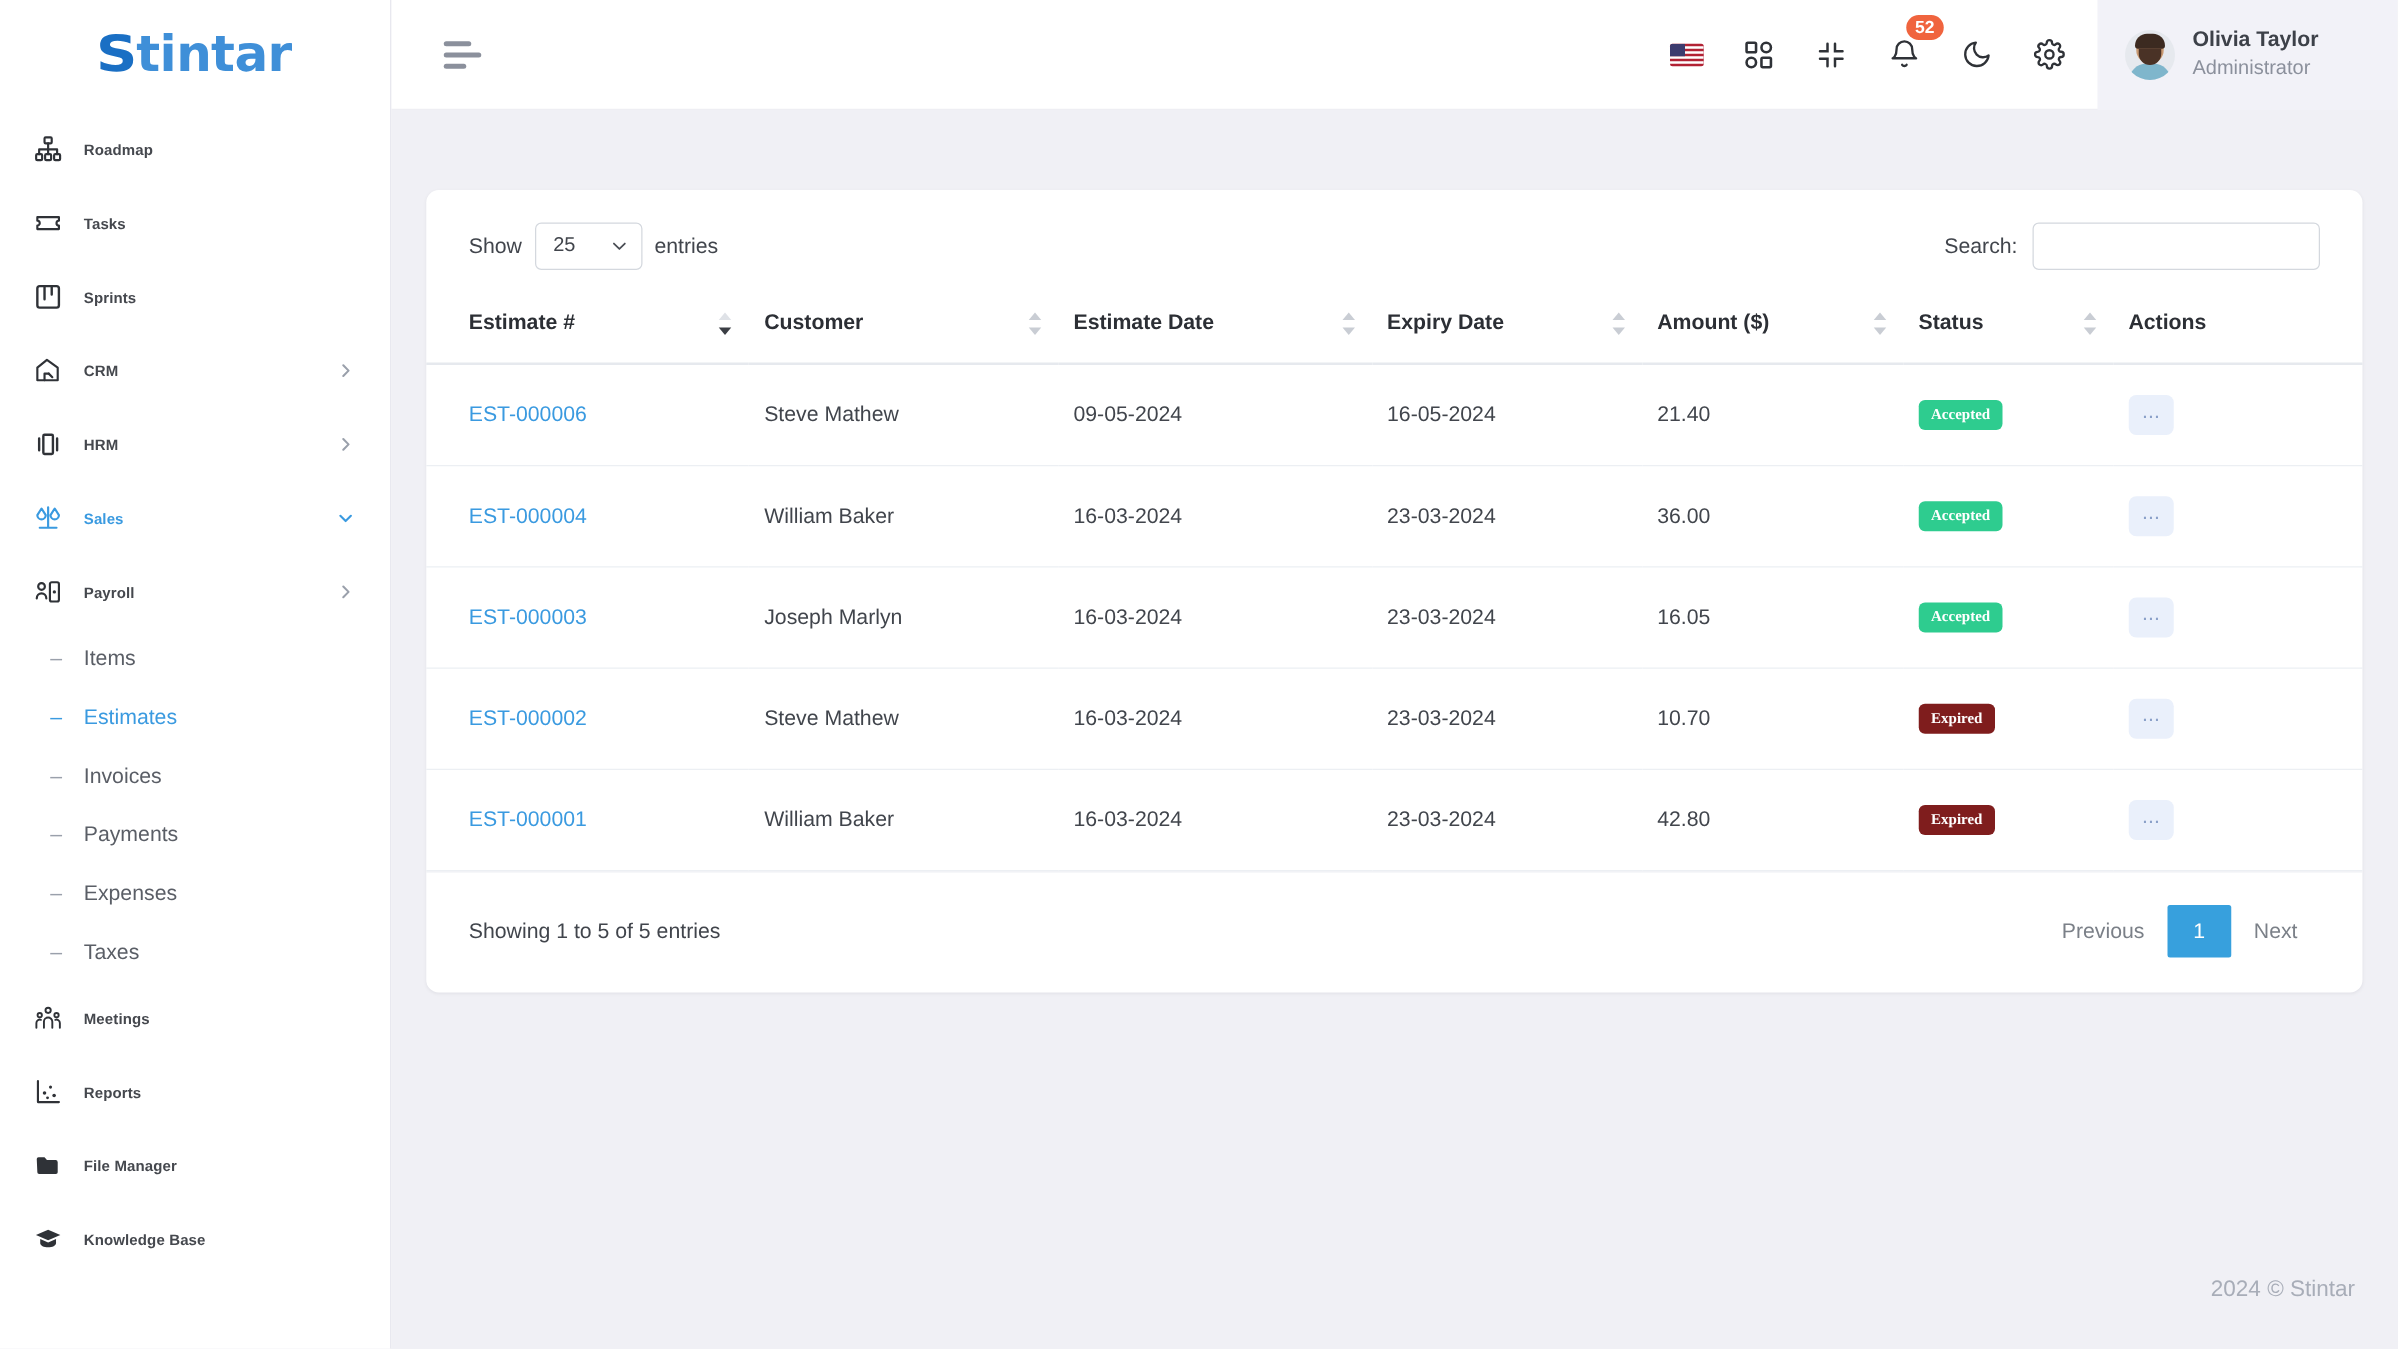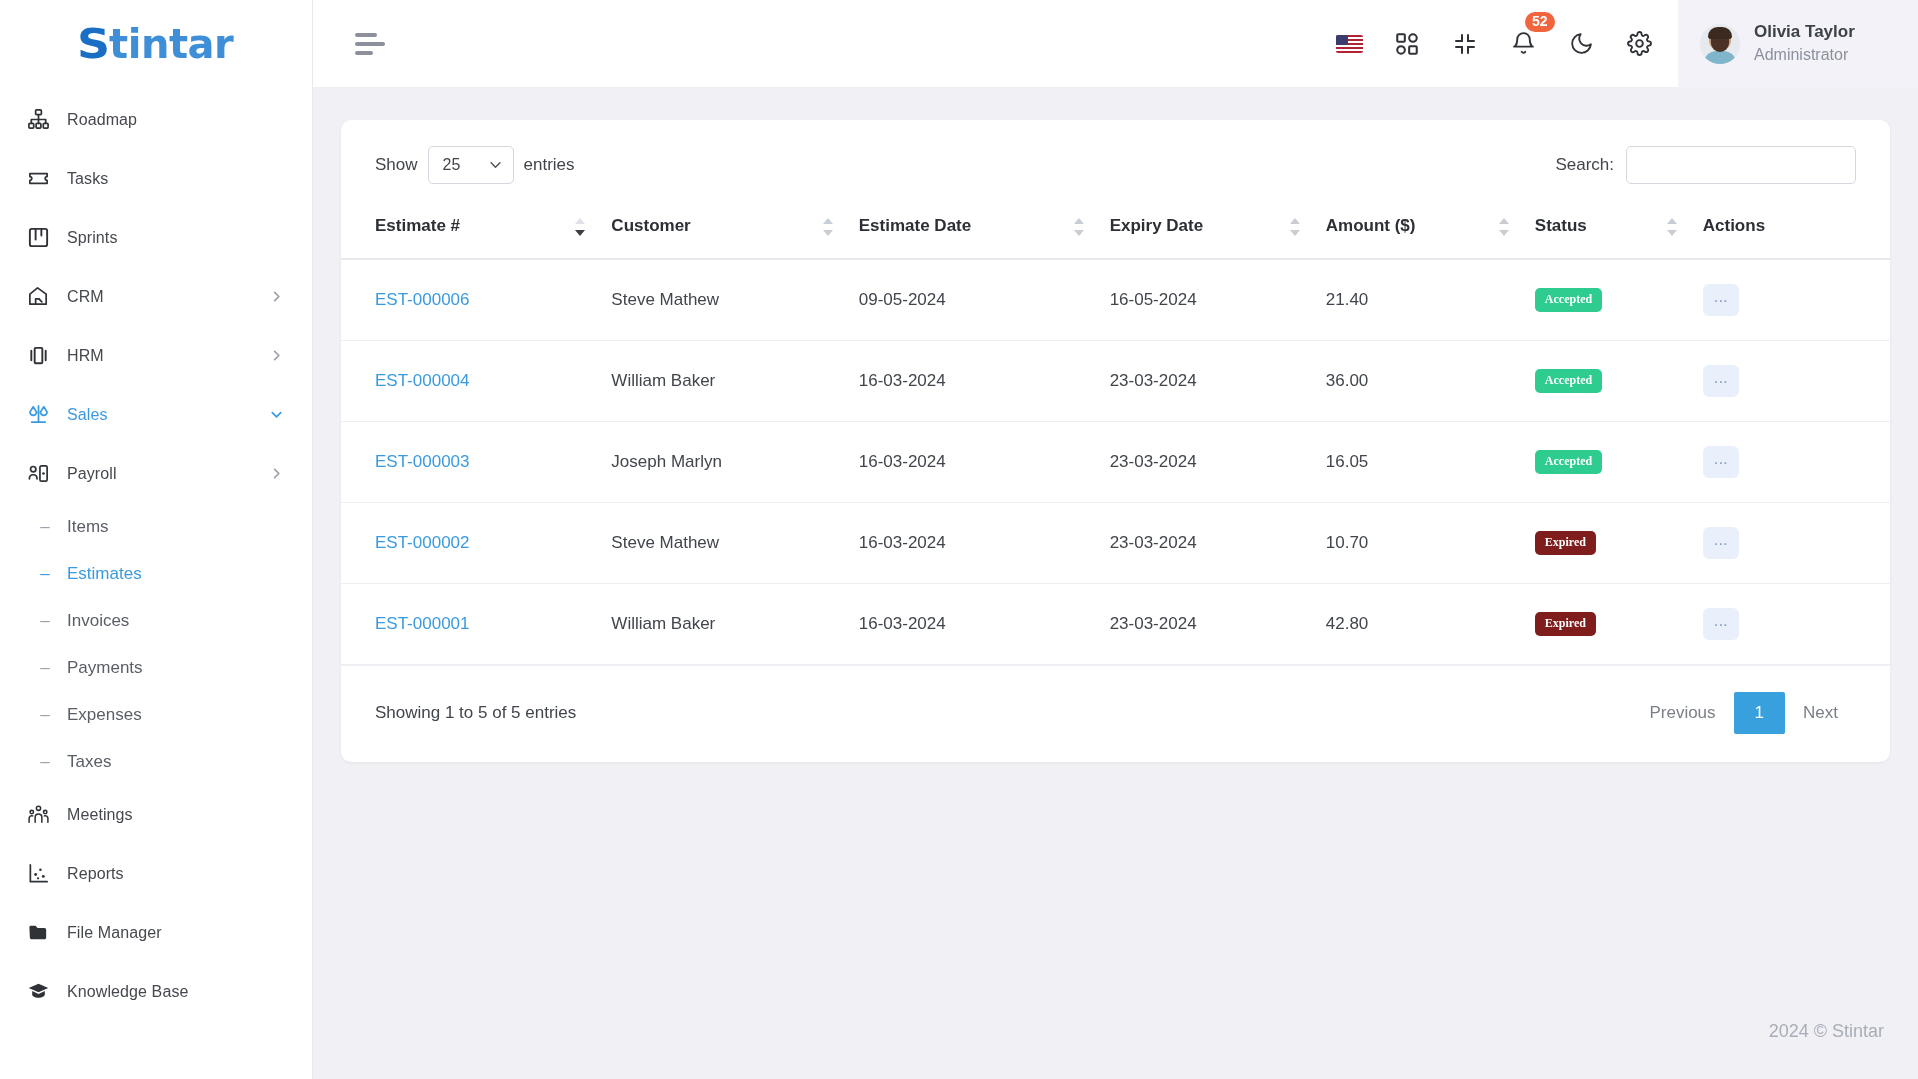--- a/index.html
+++ b/index.html
@@ -34,21 +34,21 @@
   .nav-item {
     display: flex; align-items: center; height: 59px;
     padding: 0 28px 0 25px; cursor: pointer; position: relative;
     color: #45484e;
   }
   .nav-item .ico {
     width: 26px; height: 26px; display: flex; align-items: center;
     justify-content: center; flex: 0 0 26px; margin-right: 16px;
     color: #2f3237;
   }
-  .nav-item .lbl { font-size: 16px; letter-spacing: 0.1px; }
+  .nav-item .lbl { font-size: 12px; letter-spacing: 0.1px; font-weight: bold; }
   .nav-item .chev {
     margin-left: auto; width: 16px; height: 16px;
     display: flex; align-items: center; justify-content: center;
     color: #9aa0ab;
   }
   .nav-item.active { color: #3a9ae0; }
   .nav-item.active .ico { color: #3a9ae0; }
   .nav-item.active .chev { color: #3a9ae0; }
 
   .sub-item {
@@ -59,21 +59,21 @@
     width: 24px; flex: 0 0 24px; margin-right: 10px;
     text-align: center; color: #9aa0ab; font-size: 17px;
     line-height: 1;
   }
   .sub-item .lbl { font-size: 17px; }
   .sub-item.active { color: #3a9ae0; }
   .sub-item.active .dash { color: #3a9ae0; }
 
   
   .main { flex: 1 1 auto; display: flex; flex-direction: column;
-          height: 1065px; min-width: 0; background: #f0f0f5; }
+          height: 1065px; min-width: 0; background: #f0f0f5; gap: 32px; }
 
   .topbar {
     height: 88px; flex: 0 0 88px; background: #ffffff;
     display: flex; align-items: center; padding-left: 42px;
     border-bottom: 1px solid #eeeef3;
   }
   .hamburger { width: 34px; cursor: pointer; }
   .hamburger span {
     display: block; height: 4px; border-radius: 2px;
     background: #8b909c; margin-bottom: 5px;

